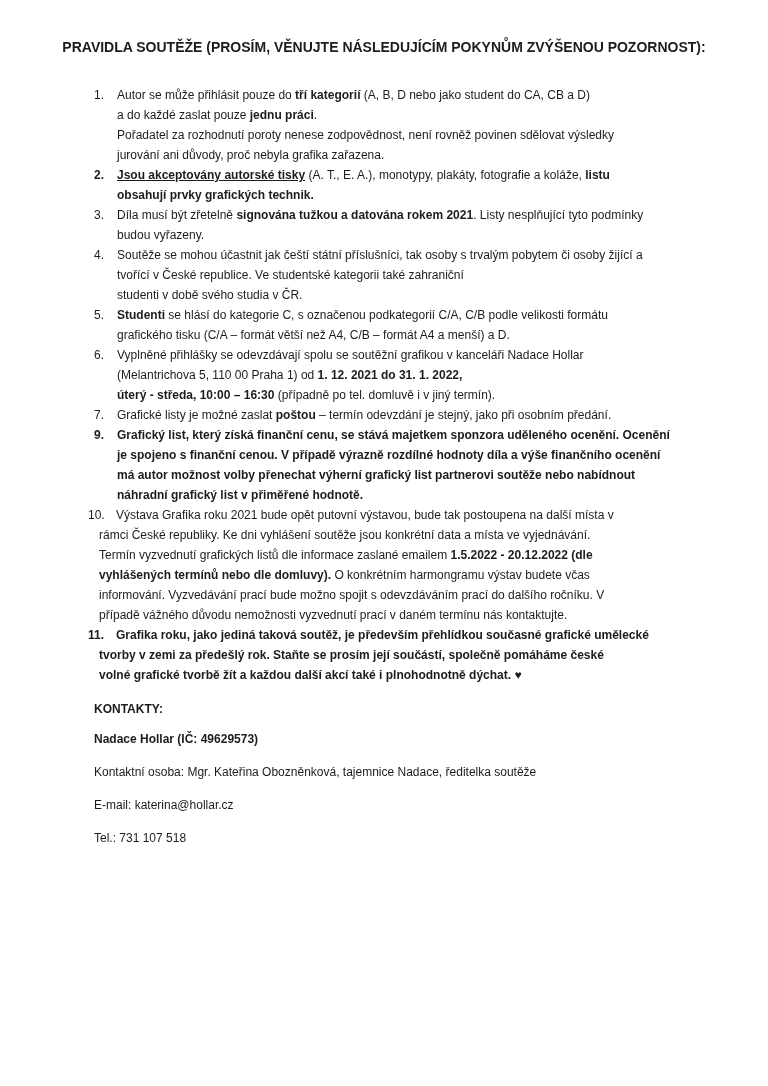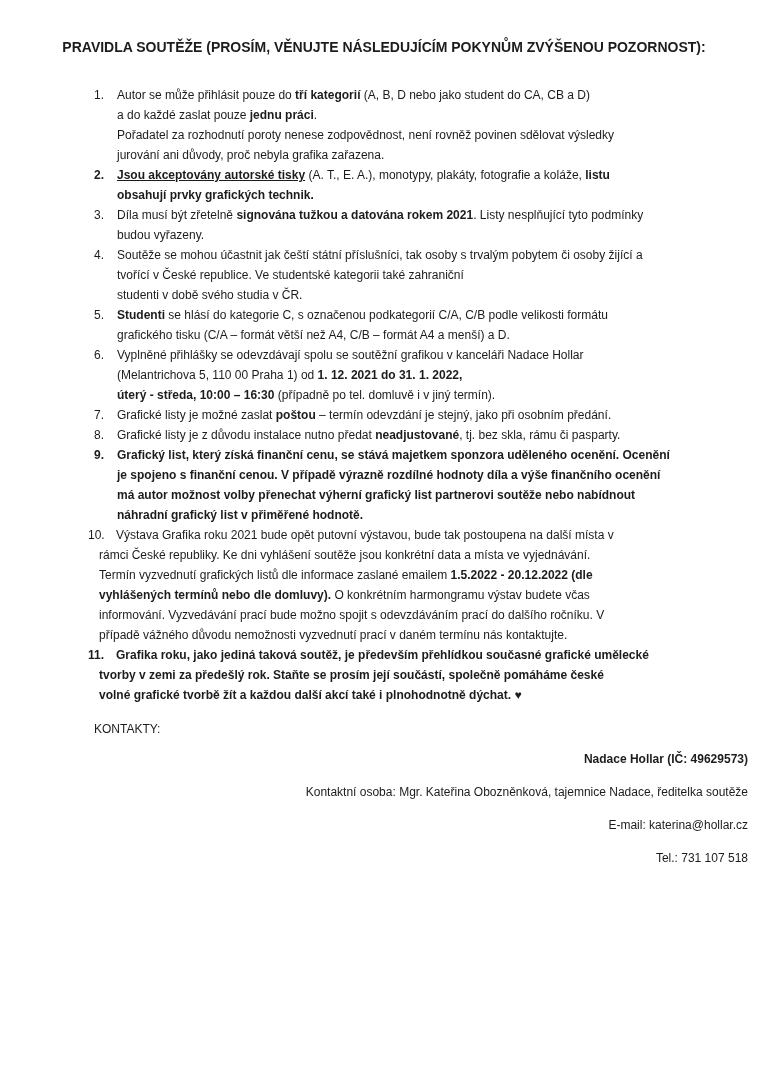--- a/index.html
+++ b/index.html
@@ -31,38 +31,37 @@
     margin: 28px 20px 0 94px;
   }
   .rule { }
   .rule.n1 { padding-left: 23px; text-indent: -23px; }
   .rule.n1 .num { display: inline-block; width: 23px; text-indent: 0; }
   .rule.n2 { padding-left: 5px; text-indent: -11px; }
   .rule.n2 .num { display: inline-block; width: 28px; text-indent: 0; }
   .b { font-weight: bold; }
   .u { text-decoration: underline; margin-top: 48px; }
   .contacts { margin: 14px 20px 0 94px; }
-  .cheading { margin: 0 0 10px 0; font-weight: normal; }
-  .cpara { margin: 0 0 13px 0; white-space: pre-line; text-align: right; }
+  .cheading { margin: 0 0 10px 0; font-weight: bold; }
+  .cpara { margin: 0 0 13px 0; white-space: pre-line; }
 </style>
 </head>
 <body>
 
 <div class="page">
   <div class="title">PRAVIDLA SOUTĚŽE (PROSÍM, VĚNUJTE NÁSLEDUJÍCÍM POKYNŮM ZVÝŠENOU POZORNOST):</div>
 
   <div class="rules" id="rules">
       <div class="rule n1"><span class="num">1.</span><span class="">Autor se může přihlásit pouze do </span><span class="b">tří kategorií</span><span class=""> (A, B, D nebo jako student do CA, CB a D)</span><br><span class="">a do každé zaslat pouze </span><span class="b">jednu práci</span><span class="">.</span><br><span class="">Pořadatel za rozhodnutí poroty nenese zodpovědnost, není rovněž povinen sdělovat výsledky</span><br><span class="">jurování ani důvody, proč nebyla grafika zařazena.</span></div>
       <div class="rule n1"><span class="num b">2.</span><span class="b u">Jsou akceptovány autorské tisky</span><span class=""> (A. T., E. A.), monotypy, plakáty, fotografie a koláže, </span><span class="b">listu</span><br><span class="b">obsahují prvky grafických technik.</span></div>
       <div class="rule n1"><span class="num">3.</span><span class="">Díla musí být zřetelně </span><span class="b">signována tužkou a datována rokem 2021</span><span class="">. Listy nesplňující tyto podmínky</span><br><span class="">budou vyřazeny.</span></div>
       <div class="rule n1"><span class="num">4.</span><span class="">Soutěže se mohou účastnit jak čeští státní příslušníci, tak osoby s trvalým pobytem či osoby žijící a</span><br><span class="">tvořící v České republice. Ve studentské kategorii také zahraniční</span><br><span class="">studenti v době svého studia v ČR.</span></div>
       <div class="rule n1"><span class="num">5.</span><span class="b">Studenti</span><span class=""> se hlásí do kategorie C, s označenou podkategorií C/A, C/B podle velikosti formátu</span><br><span class="">grafického tisku (C/A – formát větší než A4, C/B – formát A4 a menší) a D.</span></div>
       <div class="rule n1"><span class="num">6.</span><span class="">Vyplněné přihlášky se odevzdávají spolu se soutěžní grafikou v kanceláři Nadace Hollar</span><br><span class="">(Melantrichova 5, 110 00 Praha 1) od </span><span class="b">1. 12. 2021 do 31. 1. 2022,</span><br><span class="b">úterý - středa, 10:00 – 16:30</span><span class=""> (případně po tel. domluvě i v jiný termín).</span></div>
       <div class="rule n1"><span class="num">7.</span><span class="">Grafické listy je možné zaslat </span><span class="b">poštou</span><span class=""> – termín odevzdání je stejný, jako při osobním předání.</span></div>
-      <div class="rule n1"><span class="num">8.</span><span class="">Grafické listy je z důvodu instalace nutno předat </span><span class="b">neadjustované</span><span class="">, tj. bez skla, rámu či pasparty.</span></div>
       <div class="rule n1"><span class="num b">9.</span><span class="b">Grafický list, který získá finanční cenu, se stává majetkem sponzora uděleného ocenění. Ocenění</span><br><span class="b">je spojeno s finanční cenou. V případě výrazně rozdílné hodnoty díla a výše finančního ocenění</span><br><span class="b">má autor možnost volby přenechat výherní grafický list partnerovi soutěže nebo nabídnout</span><br><span class="b">náhradní grafický list v přiměřené hodnotě.</span></div>
       <div class="rule n2"><span class="num">10.</span><span class="">Výstava Grafika roku 2021 bude opět putovní výstavou, bude tak postoupena na další místa v</span><br><span class="">rámci České republiky. Ke dni vyhlášení soutěže jsou konkrétní data a místa ve vyjednávání.</span><br><span class="">Termín vyzvednutí grafických listů dle informace zaslané emailem </span><span class="b">1.5.2022 - 20.12.2022 (dle</span><br><span class="b">vyhlášených termínů nebo dle domluvy).</span><span class=""> O konkrétním harmongramu výstav budete včas</span><br><span class="">informování. Vyzvedávání prací bude možno spojit s odevzdáváním prací do dalšího ročníku. V</span><br><span class="">případě vážného důvodu nemožnosti vyzvednutí prací v daném termínu nás kontaktujte.</span></div>
       <div class="rule n2"><span class="num b">11.</span><span class="b">Grafika roku, jako jediná taková soutěž, je především přehlídkou současné grafické umělecké</span><br><span class="b">tvorby v zemi za předešlý rok. Staňte se prosím její součástí, společně pomáháme české</span><br><span class="b">volné grafické tvorbě žít a každou další akcí také i plnohodnotně dýchat. ♥</span></div>
     </div>
 
   <div class="contacts">
     <p class="cheading">KONTAKTY:</p>
     <div id="contact-paras">
         <p class="cpara b">Nadace Hollar (IČ: 49629573)</p>
         <p class="cpara">Kontaktní osoba: Mgr. Kateřina Obozněnková, tajemnice Nadace, ředitelka soutěže</p>

